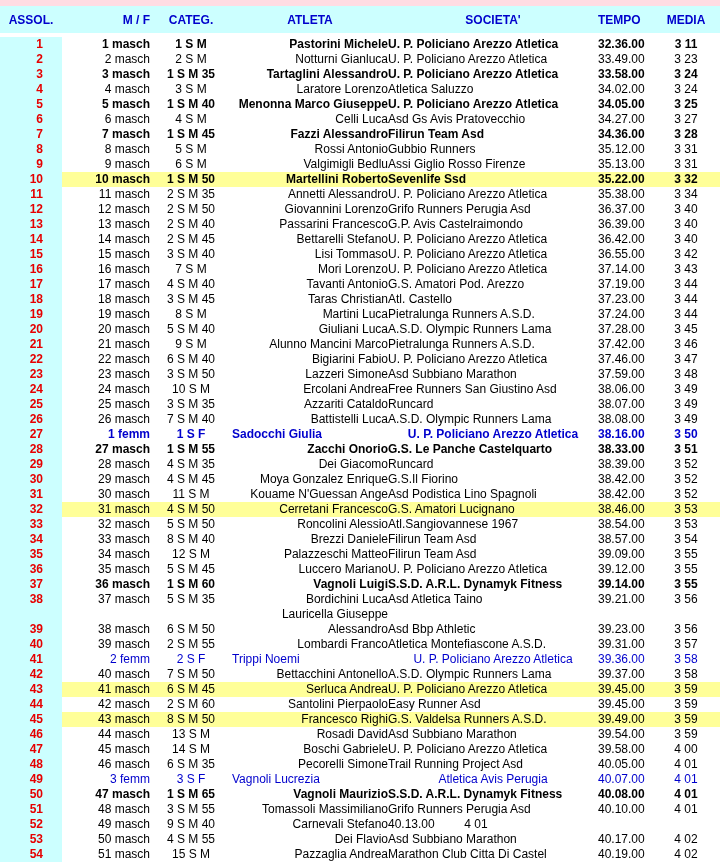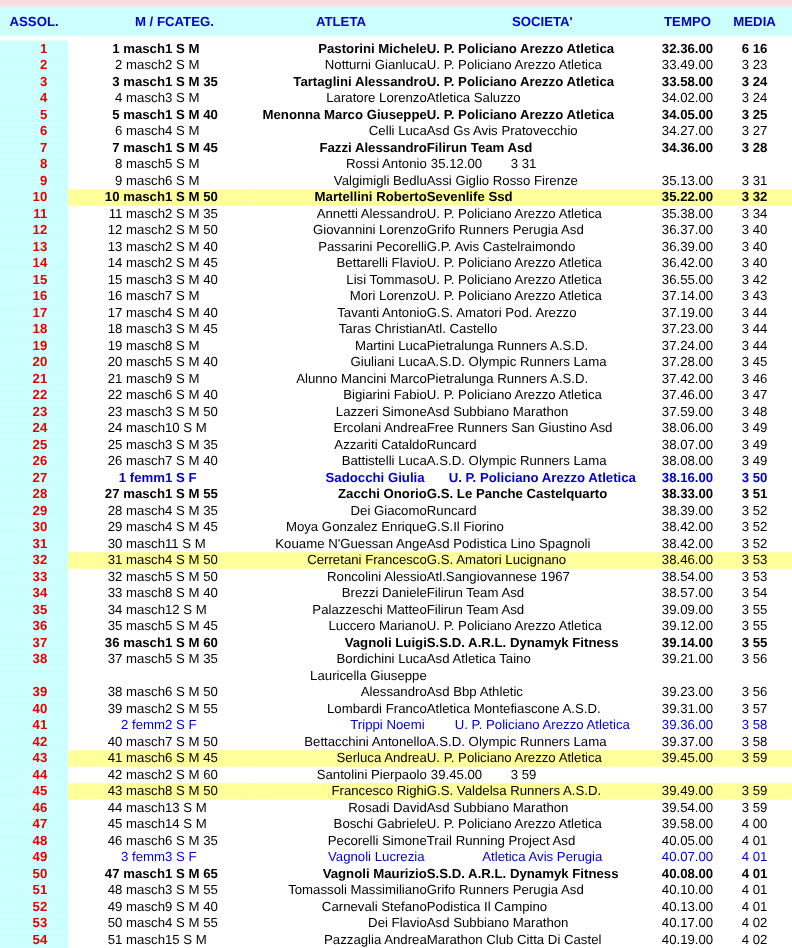--- a/index.html
+++ b/index.html
@@ -24,30 +24,30 @@
   .gap{height:4px;width:720px;background:#ffffff;}
   .row{display:flex;height:15px;width:720px;}
   .row.wrap2{height:30px;}
   .cell{
     font-size:12px;line-height:15px;color:#000000;
     white-space:nowrap;overflow:hidden;box-sizing:border-box;
   }
   .c-assol{width:62px;background:var(--cyan);color:var(--red);font-weight:700;text-align:right;padding-right:19px;}
   .h-assol{width:62px;}
   .c-mf,.h-mf{width:88px;text-align:right;}
-  .c-categ,.h-categ{width:82px;text-align:left;}
+  .c-categ,.h-categ{width:82px;text-align:center;}
   .c-atleta{width:156px;padding-left:3px;text-align:right;}
   .h-atleta{width:156px;}
   .c-societa{width:210px;text-align:left;}
   .h-societa{width:210px;}
-  .c-tempo,.h-tempo{width:54px;text-align:center;}
+  .c-tempo,.h-tempo{width:54px;text-align:left;}
   .c-media,.h-media{width:68px;text-align:center;}
   .row.bold .cell{font-weight:700;}
   .row.femm .cell:not(.c-assol){color:var(--blue);}
-  .row.femm .c-atleta{text-align:right;padding-left:0;padding-right:2px;}
+  .row.femm .c-atleta{text-align:left;padding-left:0;padding-right:2px;}
   .row.femm .c-societa{text-align:center;}
   .row.hl .cell:not(.c-assol){background:var(--yellow);}
   .row.wrap2 .c-atleta{white-space:pre-line;}
   .row.wrap2 .pushdown{padding-top:15px;}
 </style>
 </head>
 <body>
 
 <div class="page">
   <div class="strip"></div>
@@ -65,21 +65,21 @@
   <div class="gap"></div>
 
   <div>
       <div class="row bold">
         <div class="cell c-assol">1</div>
         <div class="cell c-mf">1 masch</div>
         <div class="cell c-categ">1 S M</div>
         <div class="cell c-atleta">Pastorini Michele</div>
         <div class="cell c-societa">U. P. Policiano Arezzo Atletica</div>
         <div class="cell c-tempo">32.36.00</div>
-        <div class="cell c-media">6 16</div>
+        <div class="cell c-media">3 11</div>
       </div>
       <div class="row">
         <div class="cell c-assol">2</div>
         <div class="cell c-mf">2 masch</div>
         <div class="cell c-categ">2 S M</div>
         <div class="cell c-atleta">Notturni Gianluca</div>
         <div class="cell c-societa">U. P. Policiano Arezzo Atletica</div>
         <div class="cell c-tempo">33.49.00</div>
         <div class="cell c-media">3 23</div>
       </div>
@@ -126,20 +126,21 @@
         <div class="cell c-atleta">Fazzi Alessandro</div>
         <div class="cell c-societa">Filirun Team Asd</div>
         <div class="cell c-tempo">34.36.00</div>
         <div class="cell c-media">3 28</div>
       </div>
       <div class="row">
         <div class="cell c-assol">8</div>
         <div class="cell c-mf">8 masch</div>
         <div class="cell c-categ">5 S M</div>
         <div class="cell c-atleta">Rossi Antonio</div>
+        <div class="cell c-societa">Gubbio Runners</div>
         <div class="cell c-tempo">35.12.00</div>
         <div class="cell c-media">3 31</div>
       </div>
       <div class="row">
         <div class="cell c-assol">9</div>
         <div class="cell c-mf">9 masch</div>
         <div class="cell c-categ">6 S M</div>
         <div class="cell c-atleta">Valgimigli Bedlu</div>
         <div class="cell c-societa">Assi Giglio Rosso Firenze</div>
         <div class="cell c-tempo">35.13.00</div>
@@ -169,30 +170,30 @@
         <div class="cell c-categ">2 S M 50</div>
         <div class="cell c-atleta">Giovannini Lorenzo</div>
         <div class="cell c-societa">Grifo Runners Perugia Asd</div>
         <div class="cell c-tempo">36.37.00</div>
         <div class="cell c-media">3 40</div>
       </div>
       <div class="row">
         <div class="cell c-assol">13</div>
         <div class="cell c-mf">13 masch</div>
         <div class="cell c-categ">2 S M 40</div>
-        <div class="cell c-atleta">Passarini Pecorelli</div>
+        <div class="cell c-atleta">Passarini Francesco</div>
         <div class="cell c-societa">G.P. Avis Castelraimondo</div>
         <div class="cell c-tempo">36.39.00</div>
         <div class="cell c-media">3 40</div>
       </div>
       <div class="row">
         <div class="cell c-assol">14</div>
         <div class="cell c-mf">14 masch</div>
         <div class="cell c-categ">2 S M 45</div>
-        <div class="cell c-atleta">Bettarelli Flavio</div>
+        <div class="cell c-atleta">Bettarelli Stefano</div>
         <div class="cell c-societa">U. P. Policiano Arezzo Atletica</div>
         <div class="cell c-tempo">36.42.00</div>
         <div class="cell c-media">3 40</div>
       </div>
       <div class="row">
         <div class="cell c-assol">15</div>
         <div class="cell c-mf">15 masch</div>
         <div class="cell c-categ">3 S M 40</div>
         <div class="cell c-atleta">Lisi Tommaso</div>
         <div class="cell c-societa">U. P. Policiano Arezzo Atletica</div>
@@ -450,20 +451,21 @@
         <div class="cell c-atleta">Serluca Andrea</div>
         <div class="cell c-societa">U. P. Policiano Arezzo Atletica</div>
         <div class="cell c-tempo">39.45.00</div>
         <div class="cell c-media">3 59</div>
       </div>
       <div class="row">
         <div class="cell c-assol">44</div>
         <div class="cell c-mf">42 masch</div>
         <div class="cell c-categ">2 S M 60</div>
         <div class="cell c-atleta">Santolini Pierpaolo</div>
+        <div class="cell c-societa">Easy Runner Asd</div>
         <div class="cell c-tempo">39.45.00</div>
         <div class="cell c-media">3 59</div>
       </div>
       <div class="row hl">
         <div class="cell c-assol">45</div>
         <div class="cell c-mf">43 masch</div>
         <div class="cell c-categ">8 S M 50</div>
         <div class="cell c-atleta">Francesco Righi</div>
         <div class="cell c-societa">G.S. Valdelsa Runners A.S.D.</div>
         <div class="cell c-tempo">39.49.00</div>
@@ -521,21 +523,20 @@
         <div class="cell c-atleta">Tomassoli Massimiliano</div>
         <div class="cell c-societa">Grifo Runners Perugia Asd</div>
         <div class="cell c-tempo">40.10.00</div>
         <div class="cell c-media">4 01</div>
       </div>
       <div class="row">
         <div class="cell c-assol">52</div>
         <div class="cell c-mf">49 masch</div>
         <div class="cell c-categ">9 S M 40</div>
         <div class="cell c-atleta">Carnevali Stefano</div>
-        <div class="cell c-societa">Podistica Il Campino</div>
         <div class="cell c-tempo">40.13.00</div>
         <div class="cell c-media">4 01</div>
       </div>
       <div class="row">
         <div class="cell c-assol">53</div>
         <div class="cell c-mf">50 masch</div>
         <div class="cell c-categ">4 S M 55</div>
         <div class="cell c-atleta">Dei Flavio</div>
         <div class="cell c-societa">Asd Subbiano Marathon</div>
         <div class="cell c-tempo">40.17.00</div>

